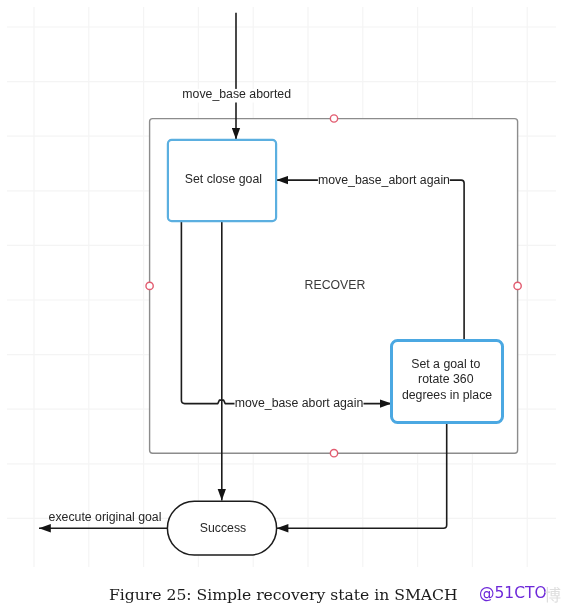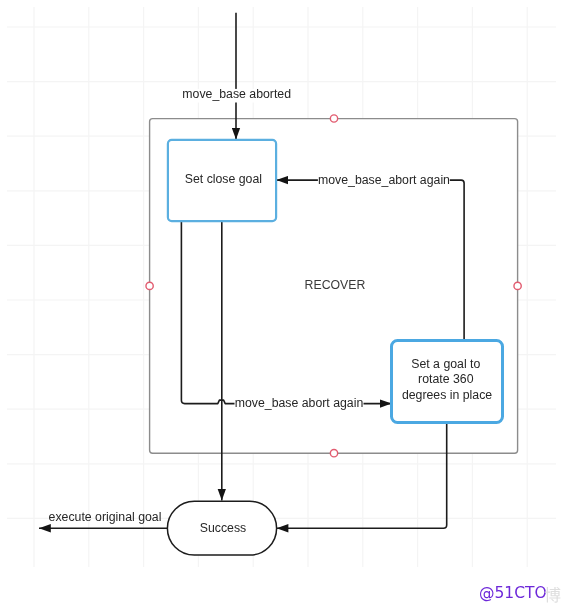--- a/index.html
+++ b/index.html
@@ -89,20 +89,21 @@
     <text x="223" y="531.5" text-anchor="middle" font-family="Liberation Sans, sans-serif" font-size="12.3" fill="#272727">Success</text>
 
     <text x="236.7" y="98" text-anchor="middle" font-family="Liberation Sans, sans-serif" font-size="12.3" fill="#272727">move_base aborted</text>
 
     <text x="384" y="183.5" text-anchor="middle" font-family="Liberation Sans, sans-serif" font-size="12.3" fill="#272727">move_base_abort again</text>
 
     <text x="299" y="406.5" text-anchor="middle" font-family="Liberation Sans, sans-serif" font-size="12.3" fill="#272727">move_base abort again</text>
 
     <text x="105" y="521" text-anchor="middle" font-family="Liberation Sans, sans-serif" font-size="12.3" fill="#272727">execute original goal</text>
   </svg>
+  <div class="caption">Figure 25: Simple recovery state in SMACH</div>
   <div class="watermark">
     <span class="wm-latin">@51CTO</span>
     <svg class="wm-cjk" width="34" height="17" viewBox="0 0 2000 1000">
       <g fill="#dedede">
         <path transform="translate(0,840) scale(1,-1)" d="M415 117C463 78 519 21 543 -17L598 25C572 64 515 118 466 155ZM388 603V296H738V227H312V164H738V-1C738 -13 735 -16 720 -17C706 -17 659 -17 606 -16C616 -35 625 -61 628 -80C698 -80 744 -80 773 -70C802 -59 810 -40 810 -2V164H966V227H810V296H916V603H683V664H958V726H889L913 757C881 783 818 818 769 840L733 798C774 779 822 750 855 726H683V841H610V726H336V664H610V603ZM163 840V576H40V506H163V-79H237V506H354V576H237V840ZM456 425H610V349H456ZM683 425H845V349H683ZM456 550H610V476H456ZM683 550H845V476H683Z"></path>
         <path transform="translate(1000,840) scale(1,-1)" d="M354 529H656C616 482 563 440 503 403C442 438 390 479 350 525ZM376 663C326 586 229 498 90 437C107 425 130 400 141 383C200 412 252 445 297 480C336 437 382 398 433 364C312 301 170 257 36 232C49 216 66 185 73 166C123 177 174 190 225 205V-79H298V-45H704V-78H780V217C824 206 869 197 915 190C926 211 946 244 963 261C821 279 686 315 573 367C654 421 723 486 771 561L720 592L707 588H411C428 608 443 628 457 648ZM502 322C573 283 653 252 738 228H293C366 254 436 285 502 322ZM298 18V165H704V18ZM77 749V561H150V681H846V561H923V749H536V840H459V749Z"></path>
       </g>
     </svg>
   </div>
 </div>

